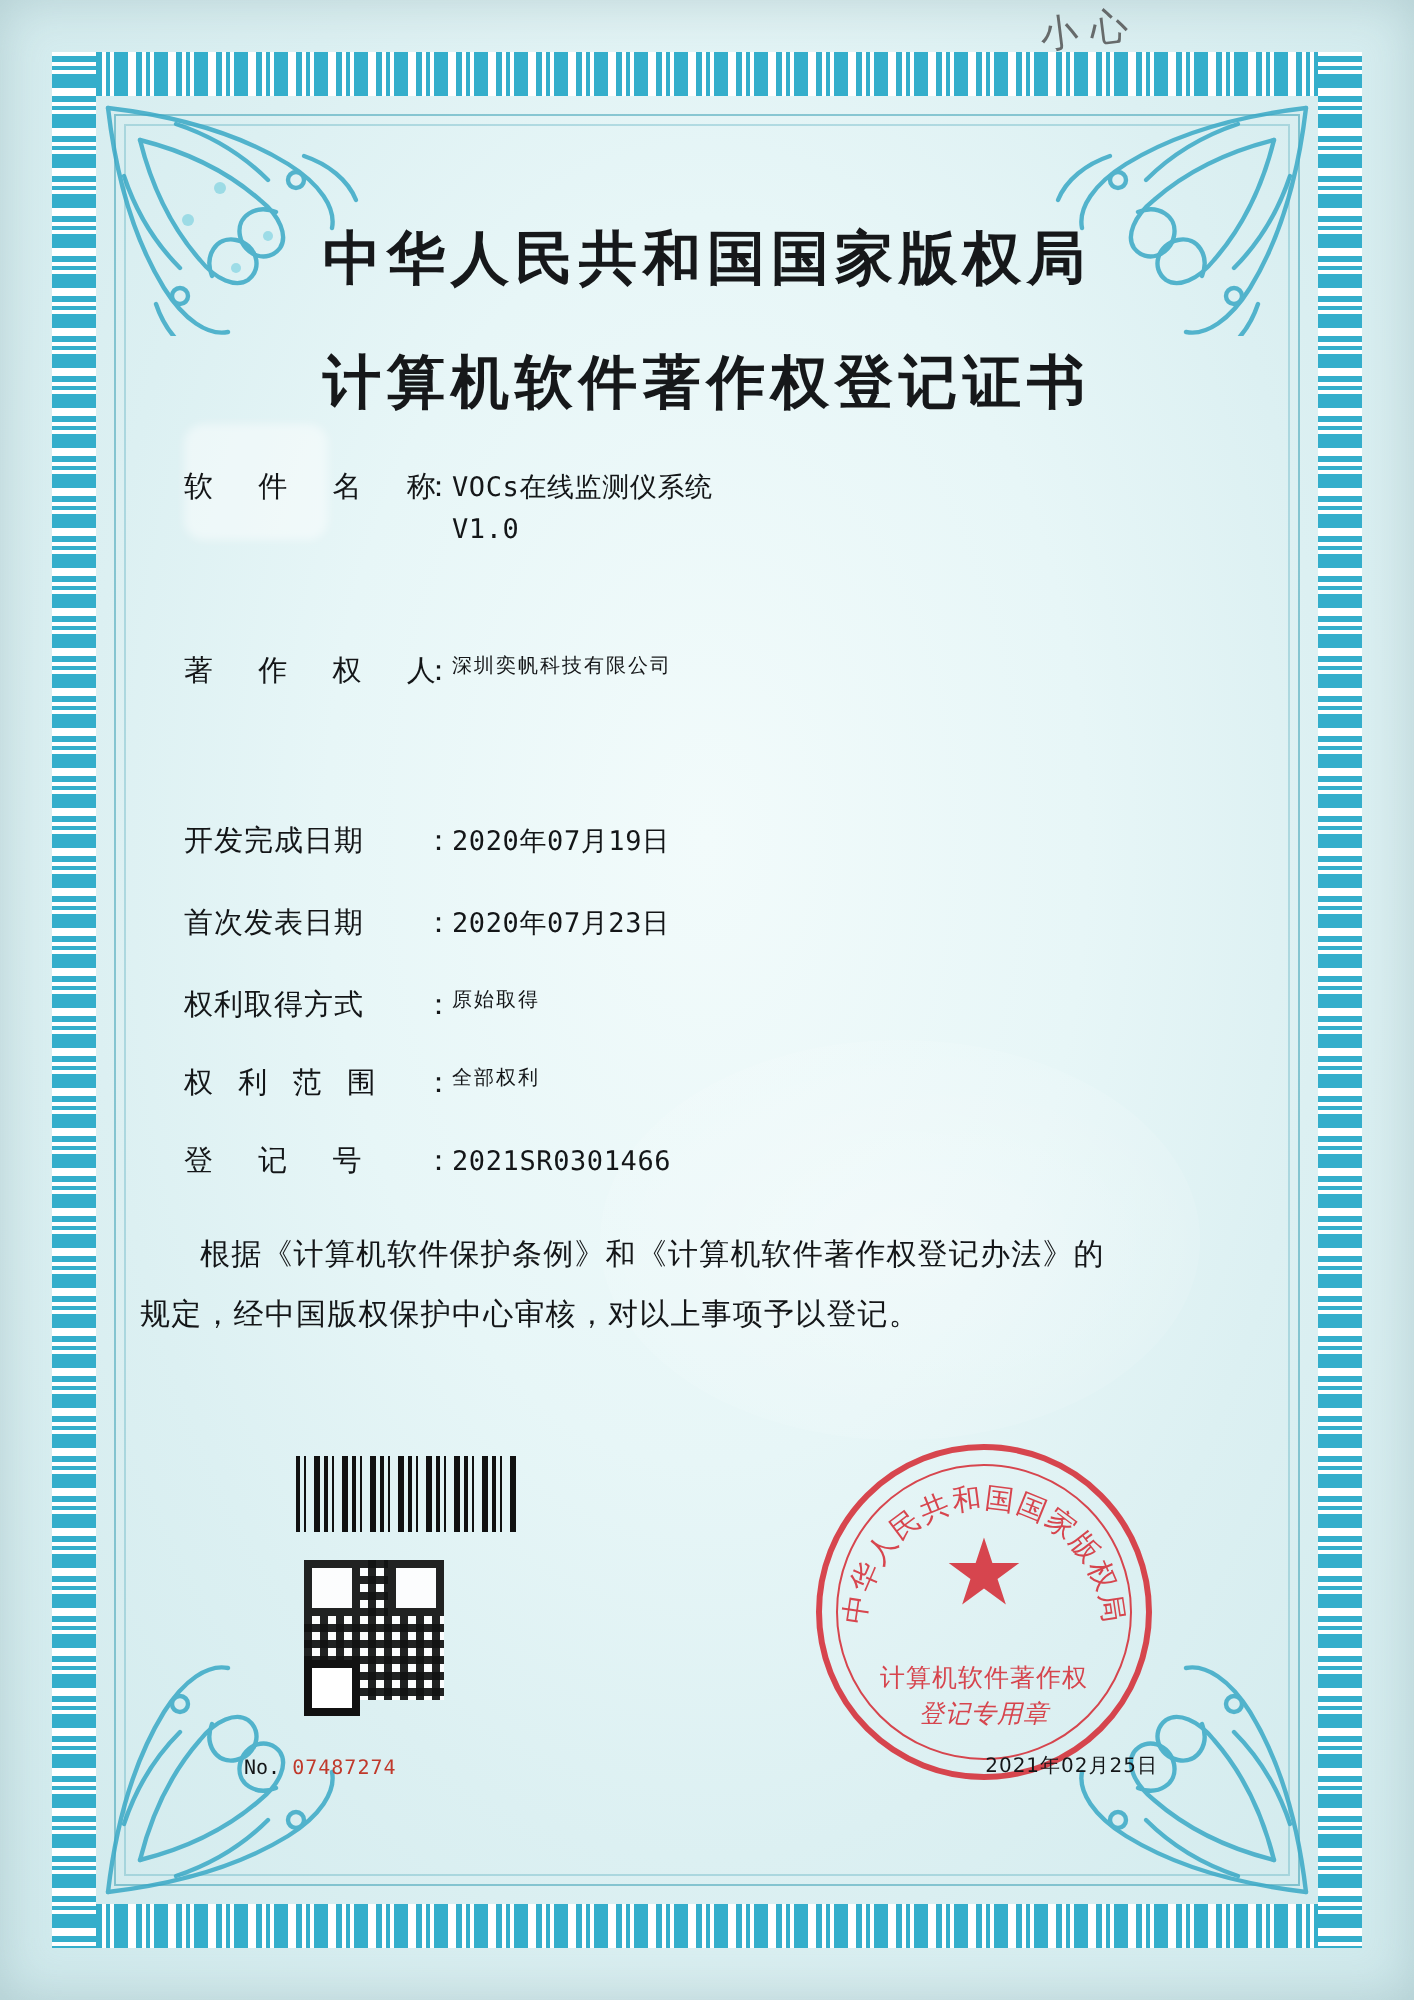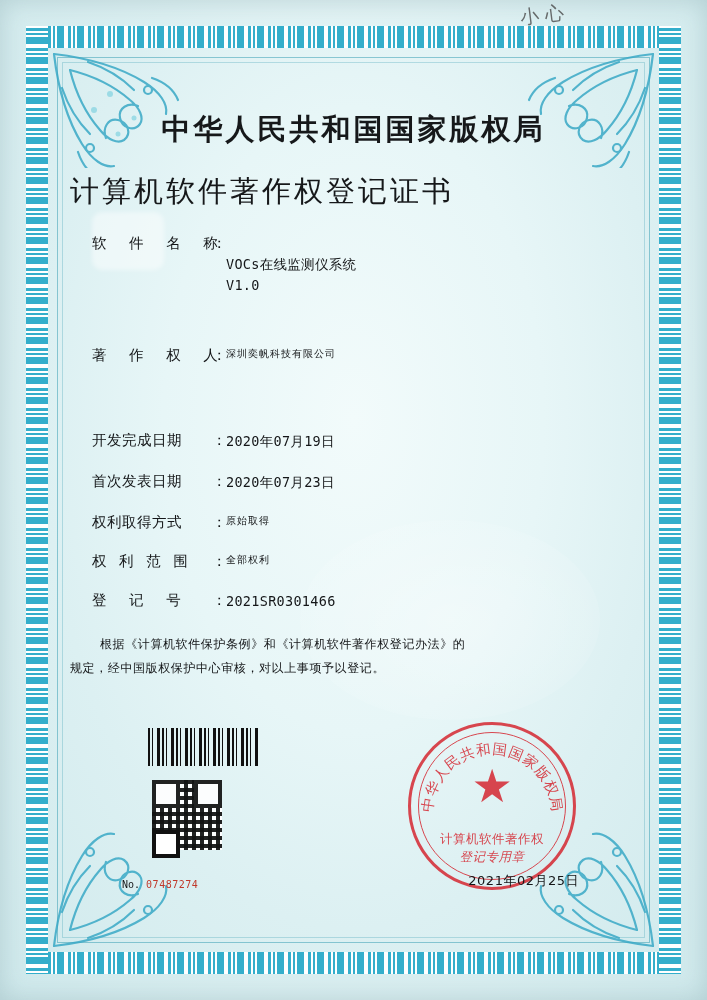--- a/index.html
+++ b/index.html
@@ -141,23 +141,24 @@
   .title-1 {
     text-align: center;
     font-family: "DejaVu Serif", serif;
     font-size: 29px;
     font-weight: bold;
     color: #16181a;
     letter-spacing: 3px;
     margin-bottom: 22px;
   }
   .title-2 {
+    text-align: center;
     font-family: "DejaVu Serif", serif;
     font-size: 29px;
-    font-weight: normal;
+    font-weight: bold;
     color: #16181a;
     letter-spacing: 3px;
   }
 
   .cert-no {
     margin-top: 18px;
     text-align: right;
     padding-right: 10px;
     font-family: "DejaVu Sans", sans-serif;
     font-size: 12.5px;
@@ -202,21 +203,21 @@
   .field-value.cjk {
     font-family: "DejaVu Sans", sans-serif;
     font-size: 10px;
     letter-spacing: 1px;
   }
   .gap-md { height: 30px; }
   .gap-lg { height: 46px; }
 
   .statement {
     font-family: "DejaVu Sans", sans-serif;
-    font-size: 12px;
+    font-size: 15px;
     color: #141618;
     line-height: 2.0;
     letter-spacing: 0.6px;
   }
   .statement .indent { display: inline-block; width: 30px; }
 
   
   .barcode {
     position: absolute;
     left: 148px;
@@ -325,21 +326,21 @@
     font-size: 10px;
     color: #141618;
   }
   .footer-no .num { color: #c0392b; letter-spacing: 0.5px; }
 
   .footer-date {
     position: absolute;
     right: 128px;
     bottom: 110px;
     font-family: "DejaVu Sans", sans-serif;
-    font-size: 13px;
+    font-size: 10px;
     color: #141618;
     letter-spacing: 0.5px;
   }
 </style>
 </head>
 <body>
 
 <div id="certificate">
 
   <div class="paper-shade"></div>
@@ -428,21 +429,21 @@
 
     <div class="title-1">中华人民共和国国家版权局</div>
     <div class="title-2">计算机软件著作权登记证书</div>
 
 
     <div class="fields">
 
       <div class="field-row">
         <div class="field-label spaced-4">软 件 名 称</div>
         <div class="field-colon">：</div>
-        <div class="field-value" style="white-space: pre-line; margin-top: 20px;">VOCs在线监测仪系统
+        <div class="field-value" style="white-space: pre-line;">VOCs在线监测仪系统
 V1.0</div>
       </div>
 
       <div class="gap-md"></div>
 
       <div class="field-row">
         <div class="field-label spaced-4">著 作 权 人</div>
         <div class="field-colon">：</div>
         <div class="field-value cjk">深圳奕帆科技有限公司</div>
       </div>

